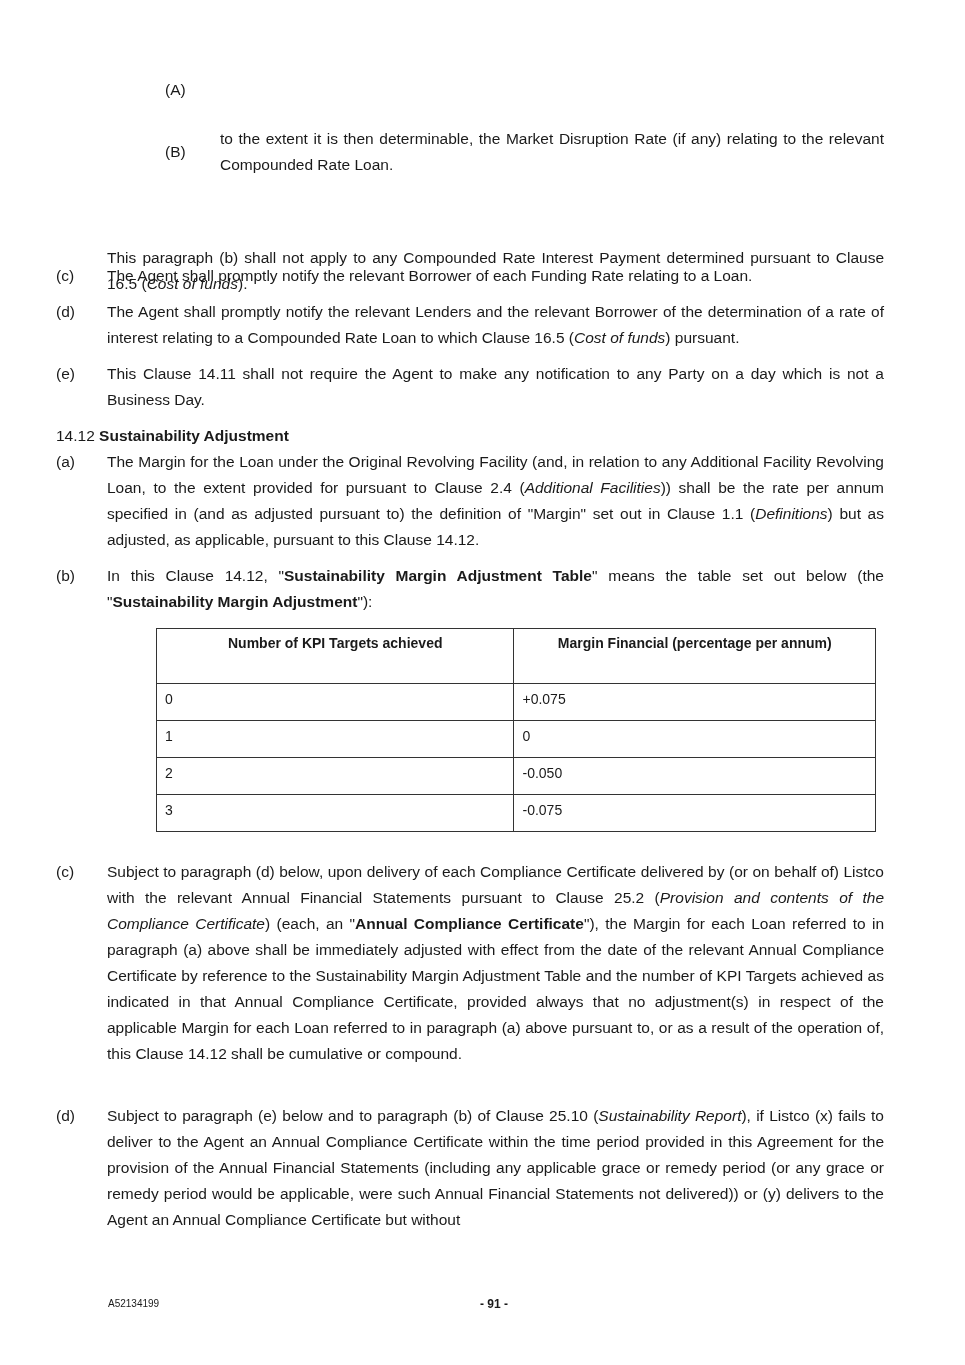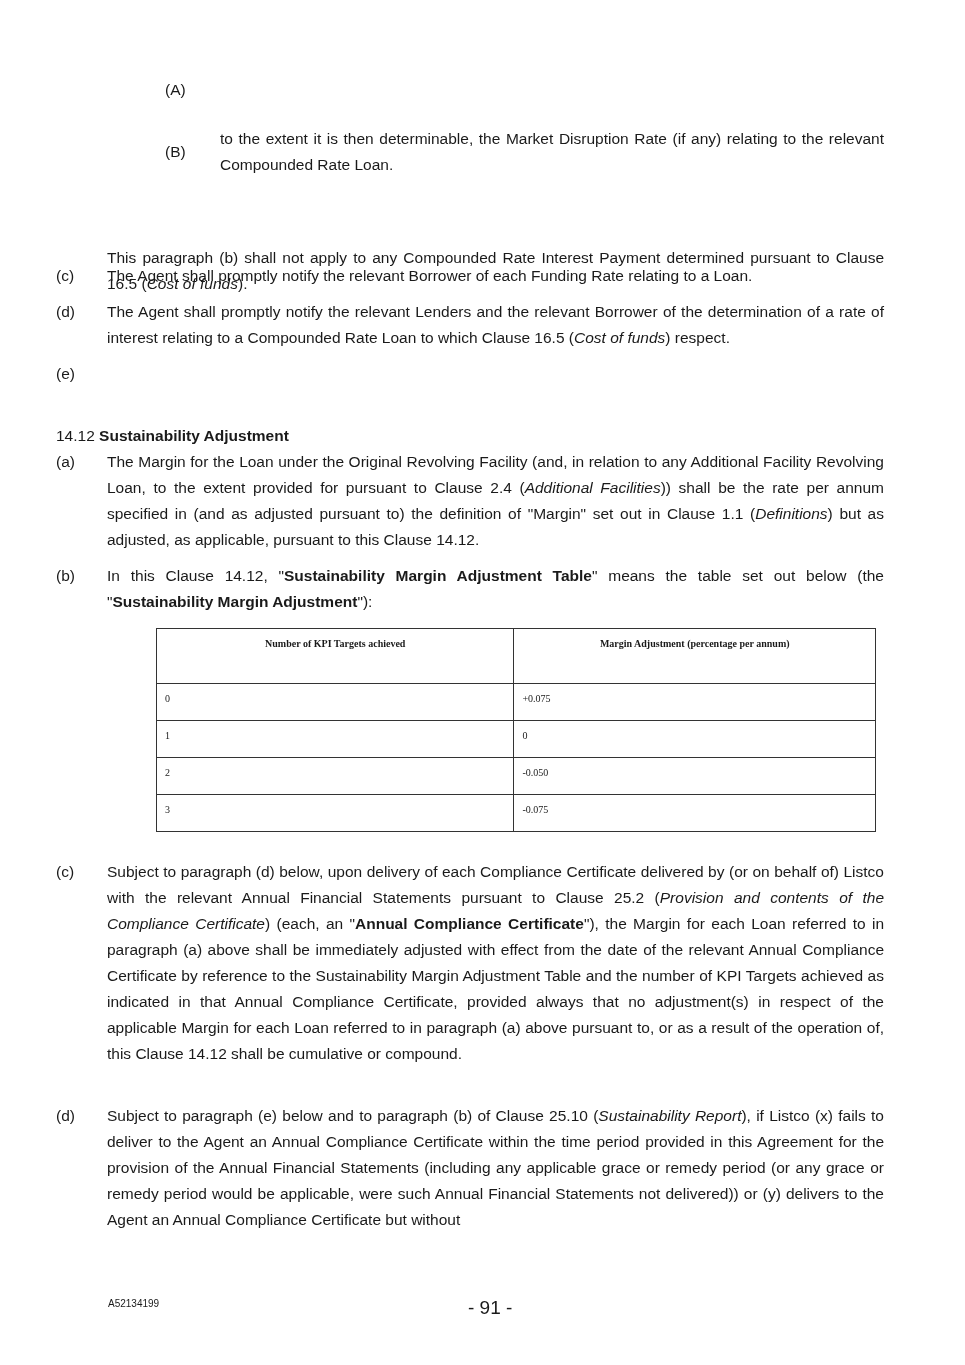--- a/index.html
+++ b/index.html
@@ -12,56 +12,57 @@
     .num { position: absolute; line-height: 26px; }
     .body-text { position: absolute; line-height: 26px; text-align: justify; }
     .sub-num { position: absolute; line-height: 26px; }
     .heading { position: absolute; line-height: 26px; }
     .heading .h-title { font-weight: bold; }
     b { font-weight: bold; }
     i { font-style: italic; }
 
     table.kpi {
       position: absolute; left: 156px; top: 628px; width: 720px;
-      border-collapse: collapse; font-size: 10px; font-family: Liberation Serif, serif;
+      border-collapse: collapse; font-size: 14px;
     }
     table.kpi th, table.kpi td {
       border: 1px solid #333; padding: 0 8px; vertical-align: top;
     }
     table.kpi th { font-weight: bold; text-align: center; height: 50px; line-height: 21px; padding-top: 4px; }
     table.kpi td { height: 36px; line-height: 30px; text-align: left; }
     table.kpi col.c1 { width: 358px; }
     table.kpi col.c2 { width: 362px; }
 
     .footer-id { position: absolute; left: 108px; top: 1298px; font-size: 10px; }
-    .footer-page { position: absolute; left: 468px; top: 1297px; font-size: 19px; }
+    .footer-page { position: absolute; left: 480px; top: 1297px; font-size: 12px; font-weight: bold; }
   </style>
 </head>
 <body>
 
 <div class="page">
 
   <div class="sub-num" style="left:165px; top:77px;">(A)</div>
 
   <div class="sub-num" style="left:165px; top:139px;">(B)</div>
   <div class="body-text" style="left:220px; top:126px; width:664px;">to the extent it is then determinable, the Market Disruption Rate (if any) relating to the relevant Compounded Rate Loan.</div>
 
   <div class="body-text" style="left:107px; top:201px; width:777px;margin-top:44px;">
     <span>This paragraph (b) shall not apply to any Compounded Rate Interest Payment determined pursuant to Clause 16.5 (</span><i>Cost of funds</i><span>).</span>
   </div>
 
   <div class="num" style="left:56px; top:263px;">(c)</div>
   <div class="body-text" style="left:107px; top:263px; width:777px;">The Agent shall promptly notify the relevant Borrower of each Funding Rate relating to a Loan.</div>
 
   <div class="num" style="left:56px; top:299px;">(d)</div>
   <div class="body-text" style="left:107px; top:299px; width:777px;">
-    <span>The Agent shall promptly notify the relevant Lenders and the relevant Borrower of the determination of a rate of interest relating to a Compounded Rate Loan to which Clause 16.5 (</span><i>Cost of funds</i><span>) respect.</span>
+    <span>The Agent shall promptly notify the relevant Lenders and the relevant Borrower of the determination of a rate of interest relating to a Compounded Rate Loan to which Clause 16.5 (</span><i>Cost of funds</i><span>) pursuant.</span>
   </div>
 
   <div class="num" style="left:56px; top:361px;">(e)</div>
+  <div class="body-text" style="left:107px; top:361px; width:777px;">This Clause 14.11 shall not require the Agent to make any notification to any Party on a day which is not a Business Day.</div>
 
   <div class="heading" style="left:56px; top:423px;">
     <span>14.12</span>
     <span class="h-title">Sustainability Adjustment</span>
   </div>
 
   <div class="num" style="left:56px; top:449px;">(a)</div>
   <div class="body-text" style="left:107px; top:449px; width:777px;">
     <span>The Margin for the Loan under the Original Revolving Facility (and, in relation to any Additional Facility Revolving Loan, to the extent provided for pursuant to Clause 2.4 (</span><i>Additional Facilities</i><span>)) shall be the rate per annum specified in (and as adjusted pursuant to) the definition of "Margin" set out in Clause 1.1 (</span><i>Definitions</i><span>) but as adjusted, as applicable, pursuant to this Clause 14.12.</span>
   </div>
@@ -72,21 +73,21 @@
   </div>
 
   <table class="kpi">
     <colgroup>
         <col class="c1">
         <col class="c2">
       </colgroup>
     <thead>
       <tr>
         <th>Number of KPI Targets achieved</th>
-        <th>Margin Adjustment (percentage per annum)</th>
+        <th>Margin Financial (percentage per annum)</th>
       </tr>
     </thead>
     <tbody>
       <tr>
         <td>0</td>
         <td>+0.075</td>
       </tr>
       <tr>
         <td>1</td>
         <td>0</td>

